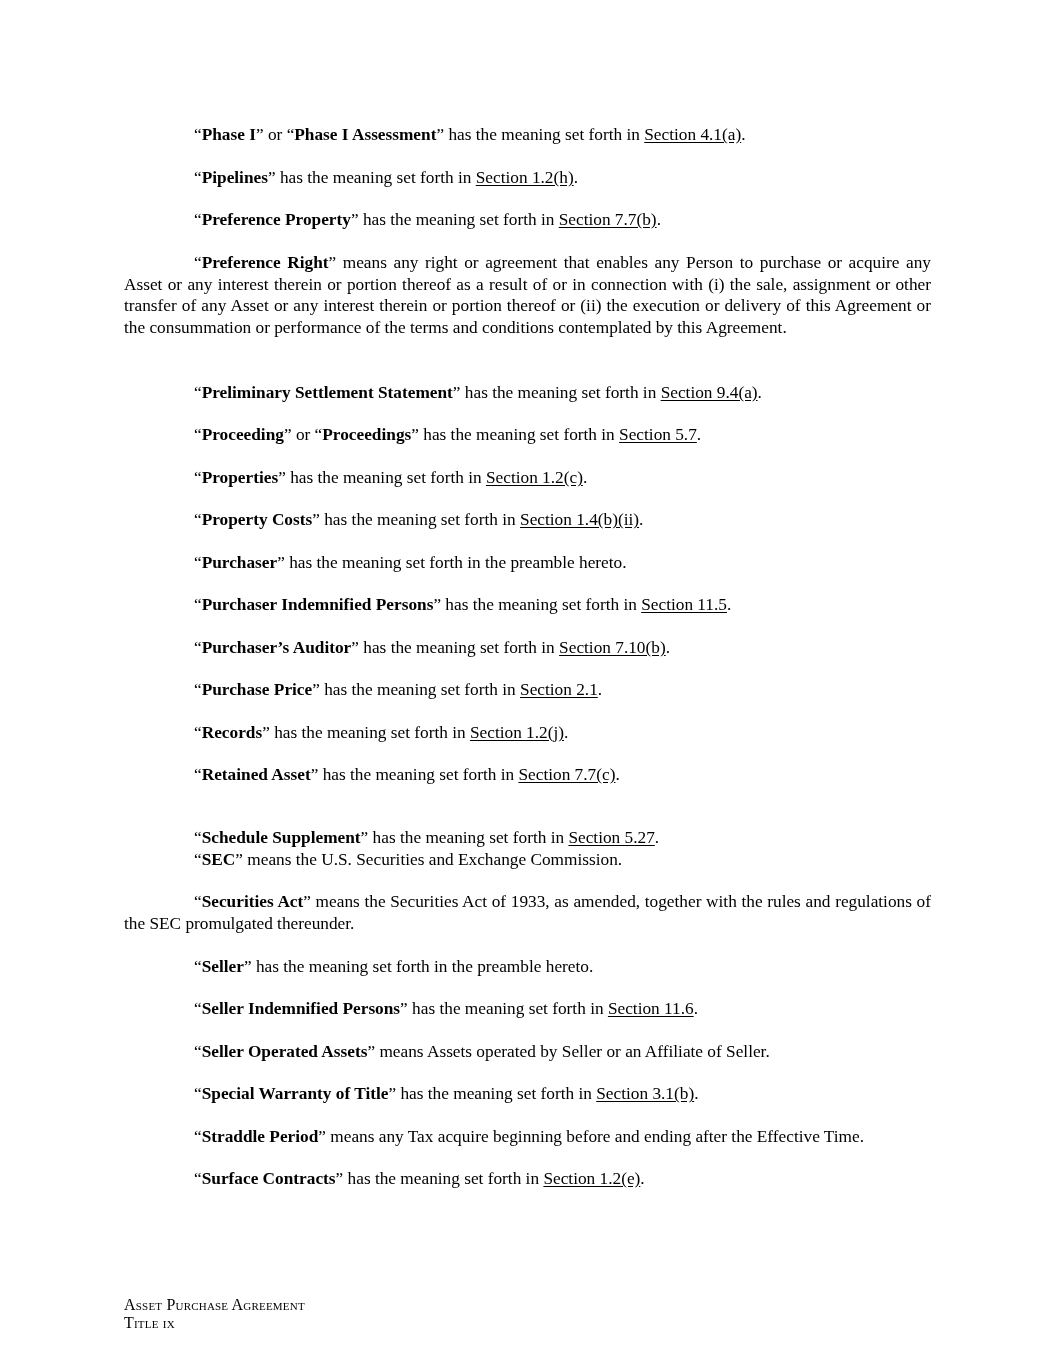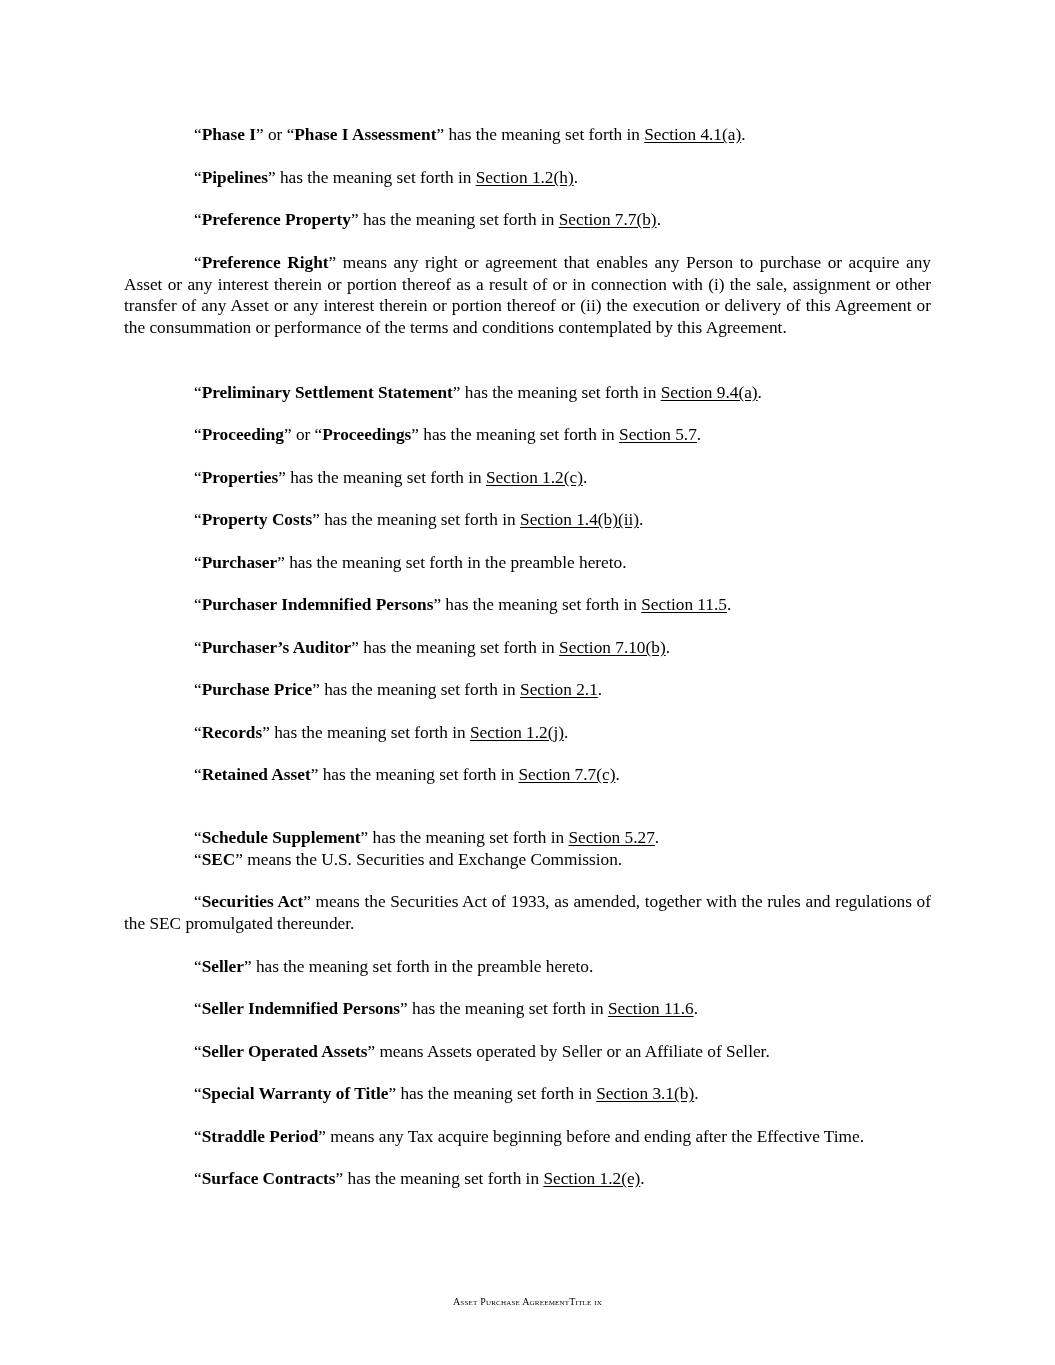--- a/index.html
+++ b/index.html
@@ -3,21 +3,21 @@
   <meta charset="utf-8">
   <style>
     html, body { margin: 0; padding: 0; background: #ffffff; }
     body { width: 1055px; height: 1365px; position: relative; overflow: hidden;
       font-family: "Liberation Serif", serif; color: #000; font-size: 17.3px; }
     .page { position: absolute; left: 124px; top: 124px; width: 807px; }
     .def { margin: 0; line-height: 21.6px; text-align: justify; text-indent: 70px; }
     .def b { font-weight: bold; }
     .def u { text-decoration: underline; text-underline-offset: 2px; }
     .footer { position: absolute; top: 1296px; left: 124px; width: 807px; display: flex;
-      justify-content: center; font-size: 10px; font-variant: small-caps; letter-spacing: 0.2px; }
+      justify-content: center; font-size: 16px; font-variant: small-caps; letter-spacing: 0.2px; flex-direction: column; }
   </style>
 </head>
 <body>
 
 <div id="defs">
     <p class="def page" style="top: 124px;"><span>“</span><b>Phase I</b><span>” or “</span><b>Phase I Assessment</b><span>” has the meaning set forth in </span><u>Section 4.1(a)</u><span>.</span></p>
     <p class="def page" style="top: 167px;"><span>“</span><b>Pipelines</b><span>” has the meaning set forth in </span><u>Section 1.2(h)</u><span>.</span></p>
     <p class="def page" style="top: 209px;"><span>“</span><b>Preference Property</b><span>” has the meaning set forth in </span><u>Section 7.7(b)</u><span>.</span></p>
     <p class="def page" style="top: 252px;"><span>“</span><b>Preference Right</b><span>” means any right or agreement that enables any Person to purchase or acquire any Asset or any interest therein or portion thereof as a result of or in connection with (i) the sale, assignment or other transfer of any Asset or any interest therein or portion thereof or (ii) the execution or delivery of this Agreement or the consummation or performance of the terms and conditions contemplated by this Agreement.</span></p>
     <p class="def page" style="top: 382px;"><span>“</span><b>Preliminary Settlement Statement</b><span>” has the meaning set forth in </span><u>Section 9.4(a)</u><span>.</span></p>

